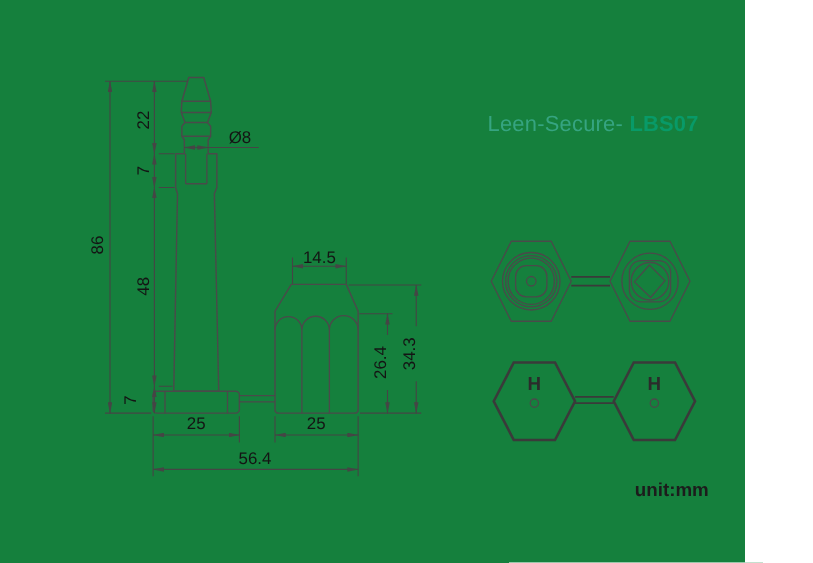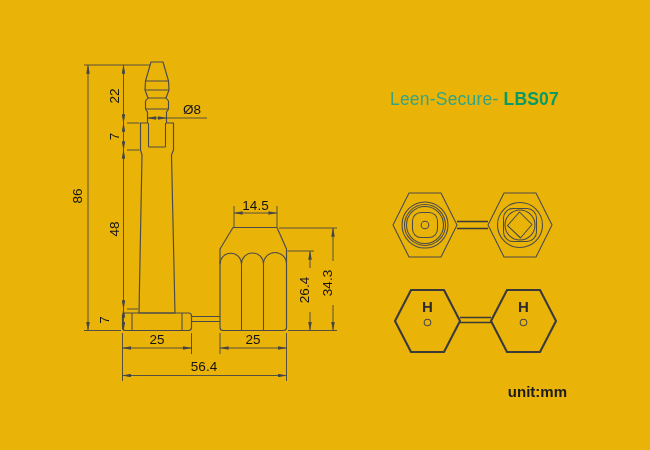--- a/index.html
+++ b/index.html
@@ -1,17 +1,17 @@
 <!DOCTYPE html>
 <html><head>
 <meta charset="utf-8">
 <style>
   html,body { margin:0; padding:0; background:#ffffff; }
   .canvas {
-    position:relative; width:650px; height:450px; background:#eab308;
+    position:relative; width:596px; height:450px; background:#15803d;
     font-family:"Liberation Sans", sans-serif; overflow:hidden;
   }
   svg text { font-family:"Liberation Sans", sans-serif; }
   .outline  { fill:none; stroke:#4a4a4a; stroke-width:1.15; stroke-linejoin:round; stroke-linecap:round; }
   .thin     { fill:none; stroke:#4a4a4a; stroke-width:1.05; stroke-linejoin:round; }
   .hexthick { fill:none; stroke:#3a3a3a; stroke-width:2.1; stroke-linejoin:miter; }
   .conn2    { fill:none; stroke:#3a3a3a; stroke-width:1.5; }
   .dim      { fill:none; stroke:#454545; stroke-width:0.9; }
   .mse { marker-start:url(#arr); marker-end:url(#arr); }
   .ms  { marker-start:url(#arr); }

